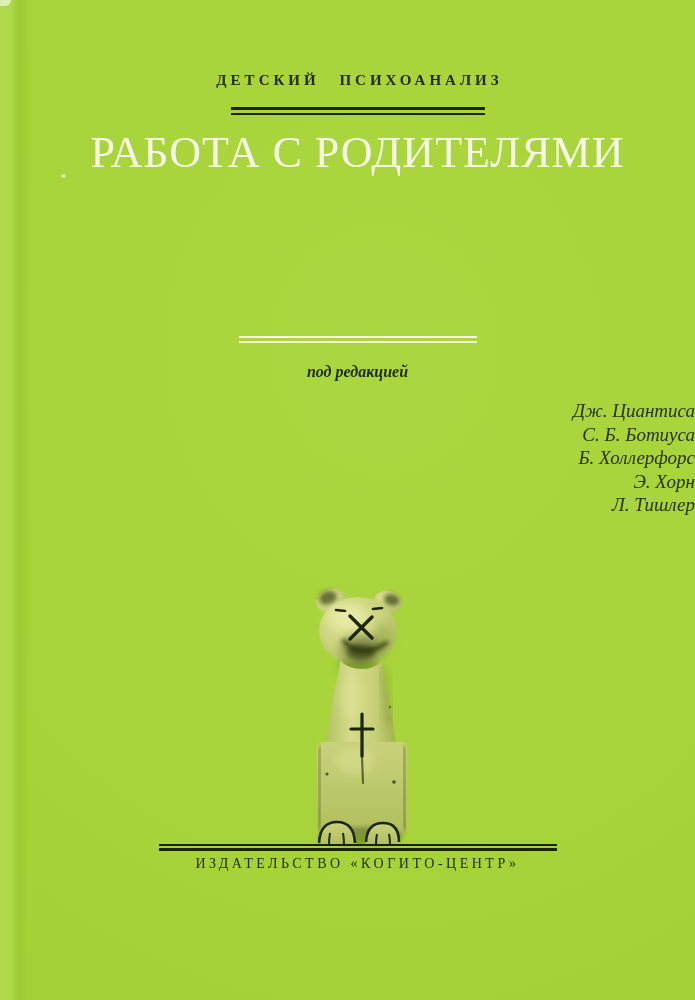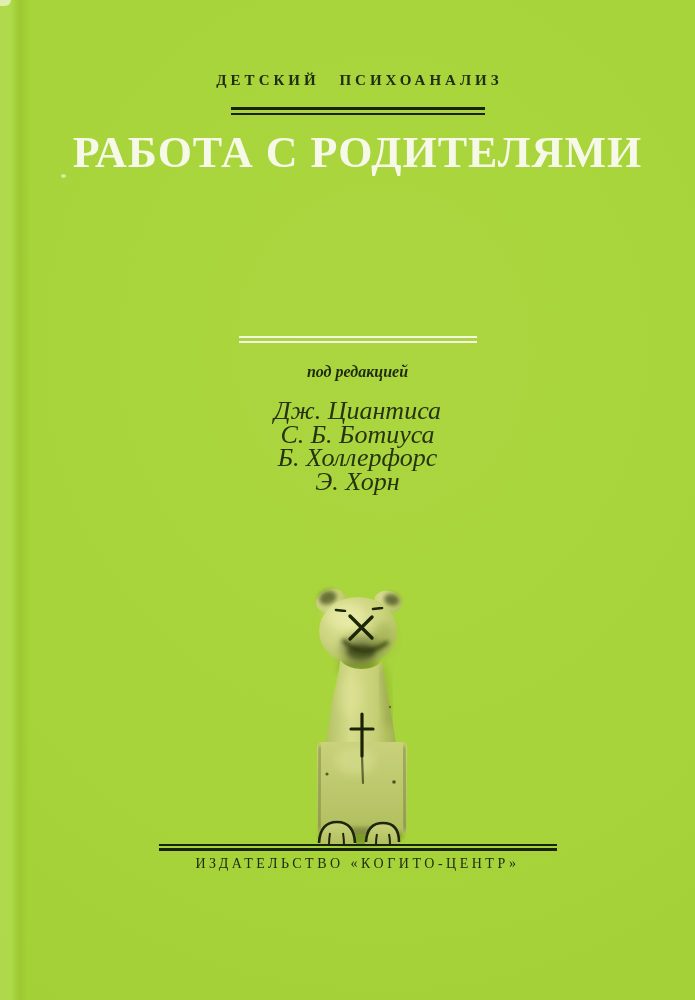--- a/index.html
+++ b/index.html
@@ -17,31 +17,31 @@
     background:#eef6cf; border-radius:0 0 8px 0; opacity:.75; }
   .speck { position:absolute; left:61px; top:174px; width:5px; height:4px;
     background:#e2f1ab; border-radius:50%; opacity:.8; }
   .content { position:absolute; left:20px; right:0; top:0; height:100%; text-align:center; }
 
   .series-title { position:absolute; top:72px; left:4px; right:0;
     font-weight:bold; font-size:15px; letter-spacing:4px; word-spacing:12px; color:#212d0e; }
   .rule-series { position:absolute; top:107px; left:50%; transform:translateX(-50%);
     width:254px; height:3px; border-top:3px solid #182309; border-bottom:2px solid #182309; }
   .book-title { position:absolute; top:127px; left:0; right:0;
-    font-size:44px; letter-spacing:1px; color:#f6f9e8;font-weight:bold; }
+    font-size:44px; letter-spacing:1px; color:#f6f9e8; }
   .subtitle { position:absolute; top:184px; left:0; right:0;
     font-style:italic; font-size:34px; line-height:30px; color:#f5f8e6; }
   .subtitle .sline { display:block; }
   .subtitle .shift { transform:translateX(38px); }
   .rule-subtitle { position:absolute; top:336px; left:50%; transform:translateX(-50%);
     width:238px; height:3px; border-top:2px solid #f3f7e2; border-bottom:2px solid #f3f7e2; }
   .edited-by { position:absolute; top:363px; left:0; right:0;
     font-style:italic; font-weight:bold; font-size:16px; color:#1f2b0d; }
   .editors { position:absolute; top:399px; left:0; right:0;
-    font-style:italic; font-size:26px; line-height:23.5px; color:#27330f; }
+    font-style:italic; font-size:19px; line-height:23.5px; color:#27330f;text-align:right; }
   .figurine { position:absolute; left:273px; top:576px; }
   .rule-publisher { position:absolute; top:844px; left:50%; transform:translateX(-50%);
     width:398px; height:2px; border-top:2px solid #182309; border-bottom:3px solid #182309; }
   .publisher { position:absolute; top:856px; left:0; right:0;
     font-weight:normal; font-size:14px; letter-spacing:3.5px; color:#212d0e; }
 </style>
 </head>
 <body>
 
 <div class="cover">
@@ -60,20 +60,21 @@
 
     <div class="rule-subtitle"></div>
 
     <div class="edited-by">под редакцией</div>
 
     <div class="editors">
       <div>Дж. Циантиса</div>
       <div>С. Б. Ботиуса</div>
       <div>Б. Холлерфорс</div>
       <div>Э. Хорн</div>
+      <div>Л. Тишлер</div>
     </div>
 
     <svg class="figurine" width="144" height="272" viewBox="0 0 144 272">
       <title>carved-wooden-bear-figurine</title>
       <defs>
         <radialGradient id="gHead" cx="40%" cy="35%" r="75%">
           <stop offset="0%" stop-color="#e3e79e"></stop>
           <stop offset="55%" stop-color="#ccd47f"></stop>
           <stop offset="100%" stop-color="#a9bc55"></stop>
         </radialGradient>

